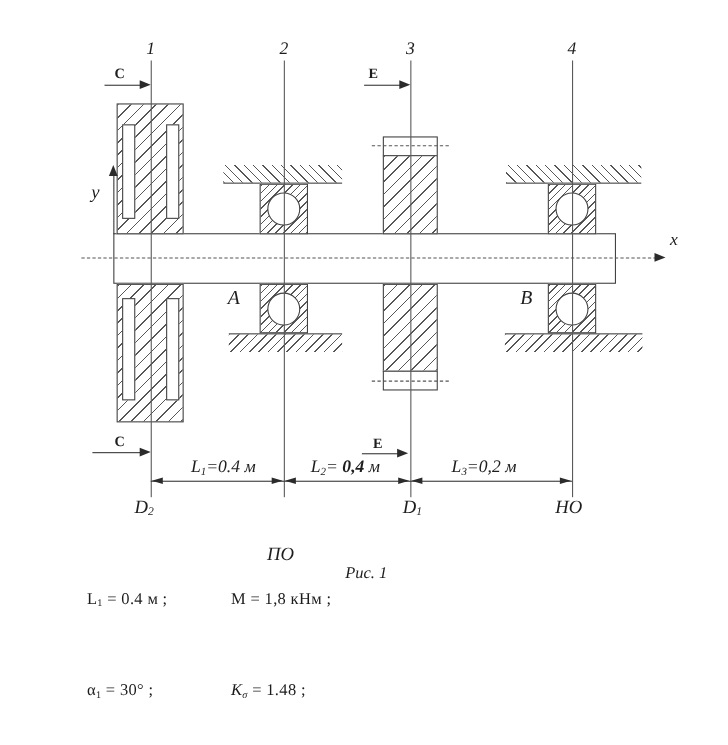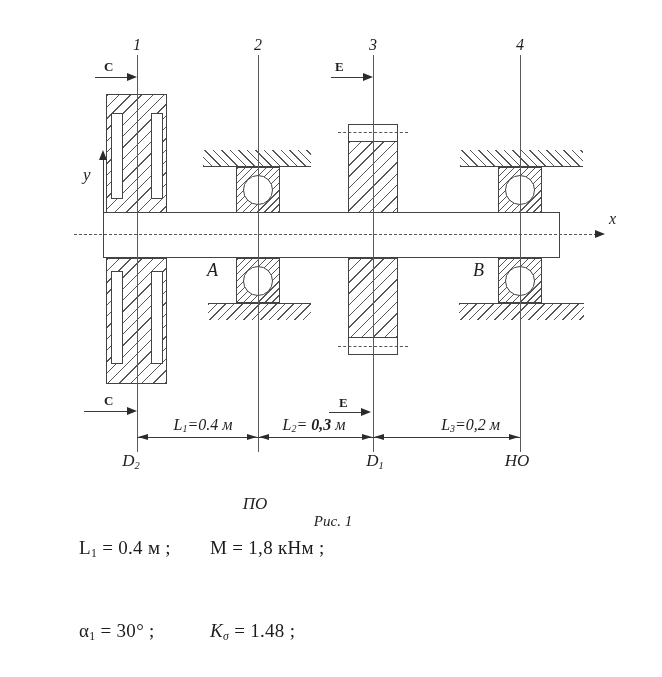--- a/index.html
+++ b/index.html
@@ -19,21 +19,21 @@
   .ah-r{position:absolute;width:0;height:0;border-top:4px solid transparent;border-bottom:4px solid transparent;border-left:10px solid #2b2b2b;}
   .ah-u{position:absolute;width:0;height:0;border-left:4px solid transparent;border-right:4px solid transparent;border-bottom:10px solid #2b2b2b;}
   .dah-l{position:absolute;width:0;height:0;border-top:3px solid transparent;border-bottom:3px solid transparent;border-right:10px solid #2b2b2b;}
   .dah-r{position:absolute;width:0;height:0;border-top:3px solid transparent;border-bottom:3px solid transparent;border-left:10px solid #2b2b2b;}
   .lbl{position:absolute;color:#1e1e1e;white-space:nowrap;line-height:1.1;}
   .it{font-style:italic;}
   .b{font-weight:bold;}
   .ctr{text-align:center;}
   .sub{font-size:62%;vertical-align:-0.25em;}
   .f13{font-size:13px;} .f15{font-size:15px;} .f16{font-size:16px;} .f17{font-size:17px;} .f18{font-size:18px;}
-  .prow{position:absolute;left:79px;width:340px;font-size:19px;color:#1c1c1c;letter-spacing:0.3px;}
+  .prow{position:absolute;left:79px;width:340px;font-size:15px;color:#1c1c1c;letter-spacing:0.3px;}
   .pcell-l{display:inline-block;width:131px;}
   .pcell-r{display:inline-block;}
 </style>
 </head>
 <body>
 
 <div class="canvas">
 
   <div class="box" style="left:103px;top:212px;width:457px;height:46px;"></div>
 
@@ -104,22 +104,22 @@
 
   <div class="hl" style="left:137px;top:437px;width:383px;"></div>
   <div class="dah-l" style="left:138px;top:434px;"></div>
   <div class="dah-r" style="left:247px;top:434px;"></div>
   <div class="dah-l" style="left:259px;top:434px;"></div>
   <div class="dah-r" style="left:362px;top:434px;"></div>
   <div class="dah-l" style="left:374px;top:434px;"></div>
   <div class="dah-r" style="left:509px;top:434px;"></div>
 
   <div class="lbl it f16 ctr" style="left:143px;top:416px;width:120px;"><span>L</span><span class="sub">1</span><span>=0.4 м</span></div>
-  <div class="lbl it f16 ctr" style="left:259px;top:416px;width:110px;"><span>L</span><span class="sub">2</span><span>= </span><span class="b">0,3</span><span> м</span></div>
-  <div class="lbl it f16 ctr" style="left:380px;top:416px;width:120px;text-align:right;"><span>L</span><span class="sub">3</span><span>=0,2 м</span></div>
+  <div class="lbl it f16 ctr" style="left:259px;top:416px;width:110px;"><span>L</span><span class="sub">2</span><span>= </span><span class="b">0,4</span><span> м</span></div>
+  <div class="lbl it f16 ctr" style="left:380px;top:416px;width:120px;"><span>L</span><span class="sub">3</span><span>=0,2 м</span></div>
 
   <div class="lbl it f17 ctr" style="left:106px;top:452px;width:50px;"><span>D</span><span class="sub">2</span></div>
   <div class="lbl it f17 ctr" style="left:230px;top:452px;width:50px;margin-top:43px;"><span>ПО</span></div>
   <div class="lbl it f17 ctr" style="left:350px;top:452px;width:50px;"><span>D</span><span class="sub">1</span></div>
   <div class="lbl it f17 ctr" style="left:492px;top:452px;width:50px;"><span>НО</span></div>
 
   <div class="lbl it f15 ctr" style="left:293px;top:492px;width:80px;margin-top:21px;">Рис. 1</div>
 
   <div class="prow" style="top:537px;">
     <span class="pcell-l"><span>L</span><span class="sub">1</span><span> = 0.4 м ;</span></span><span class="pcell-r"><span>M = 1,8 кНм ;</span></span>

